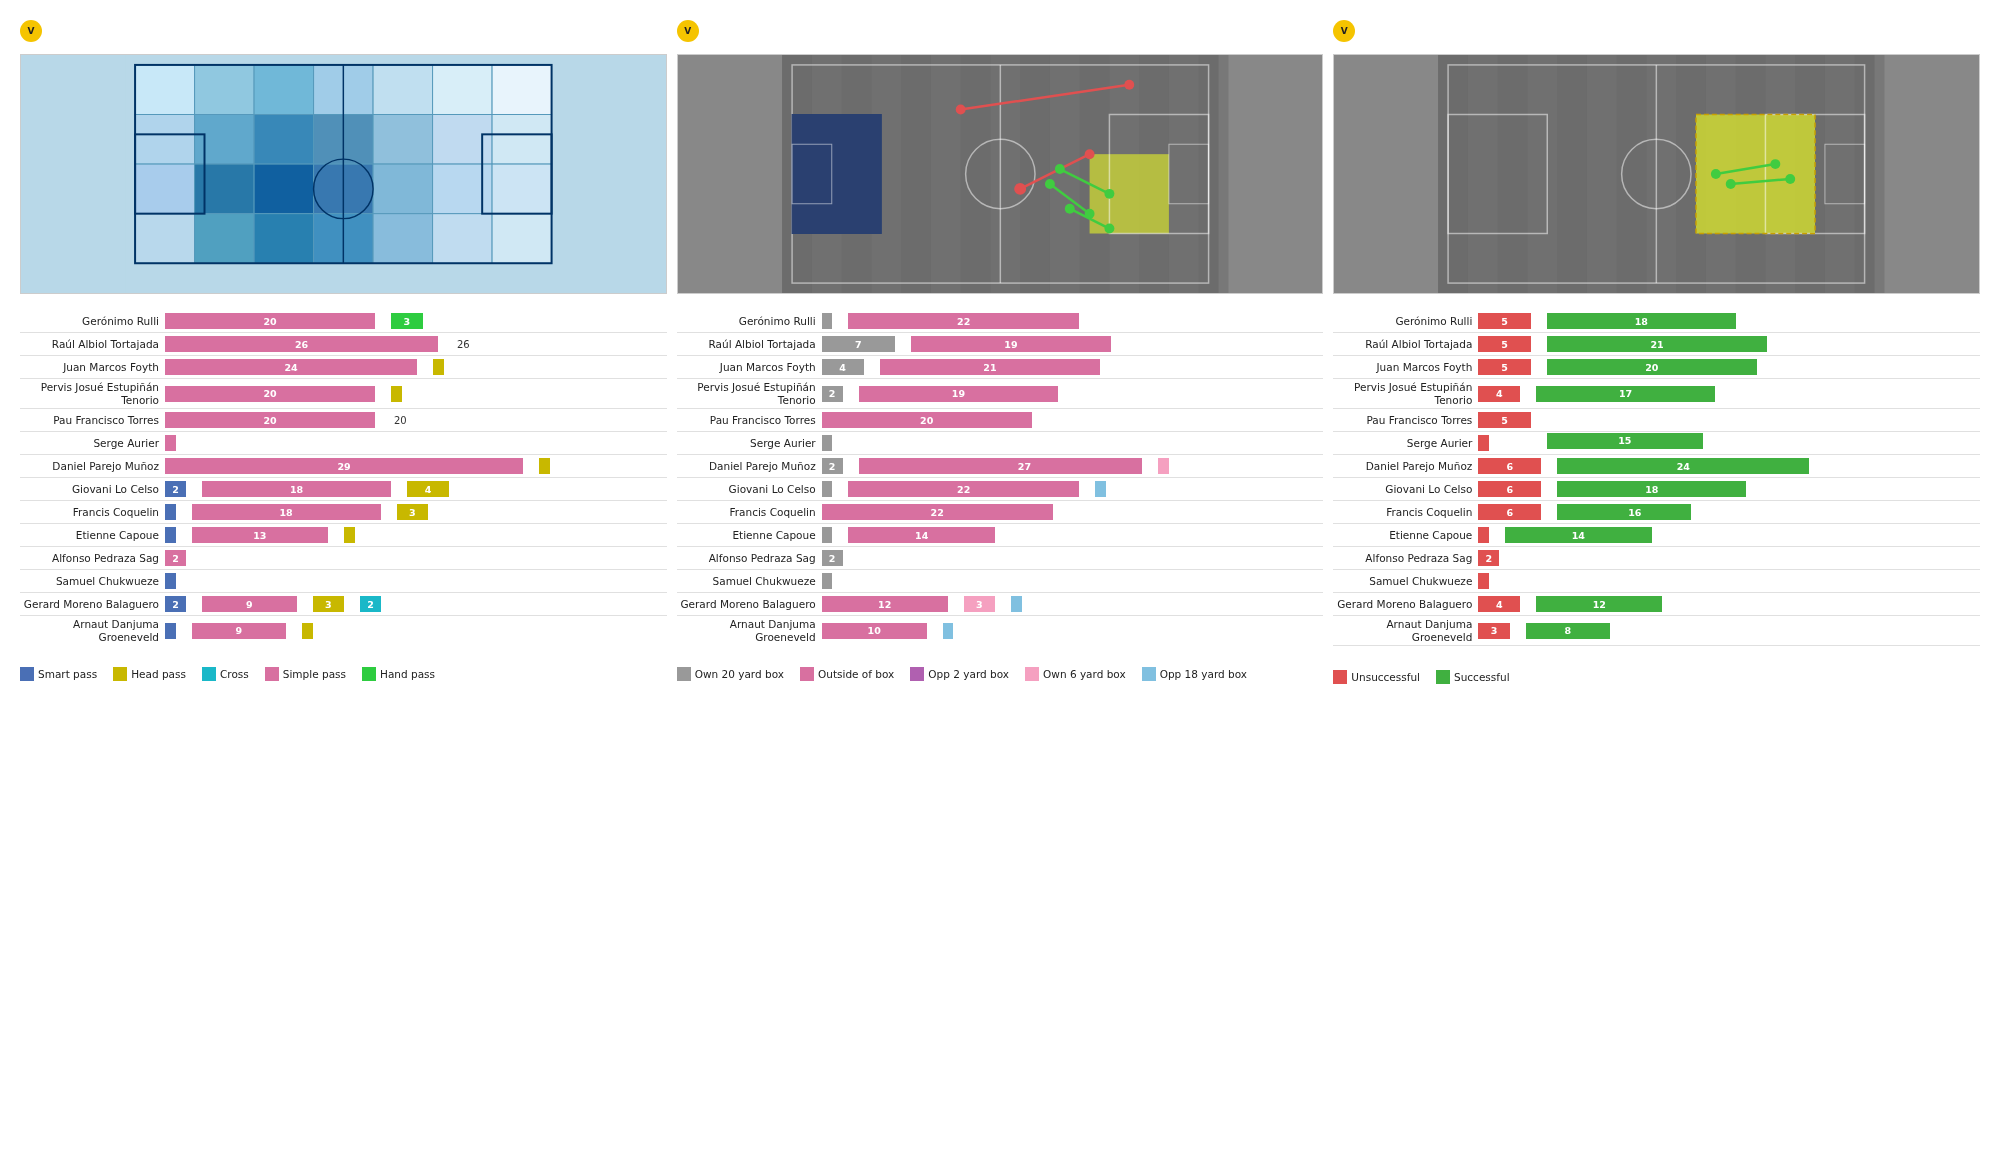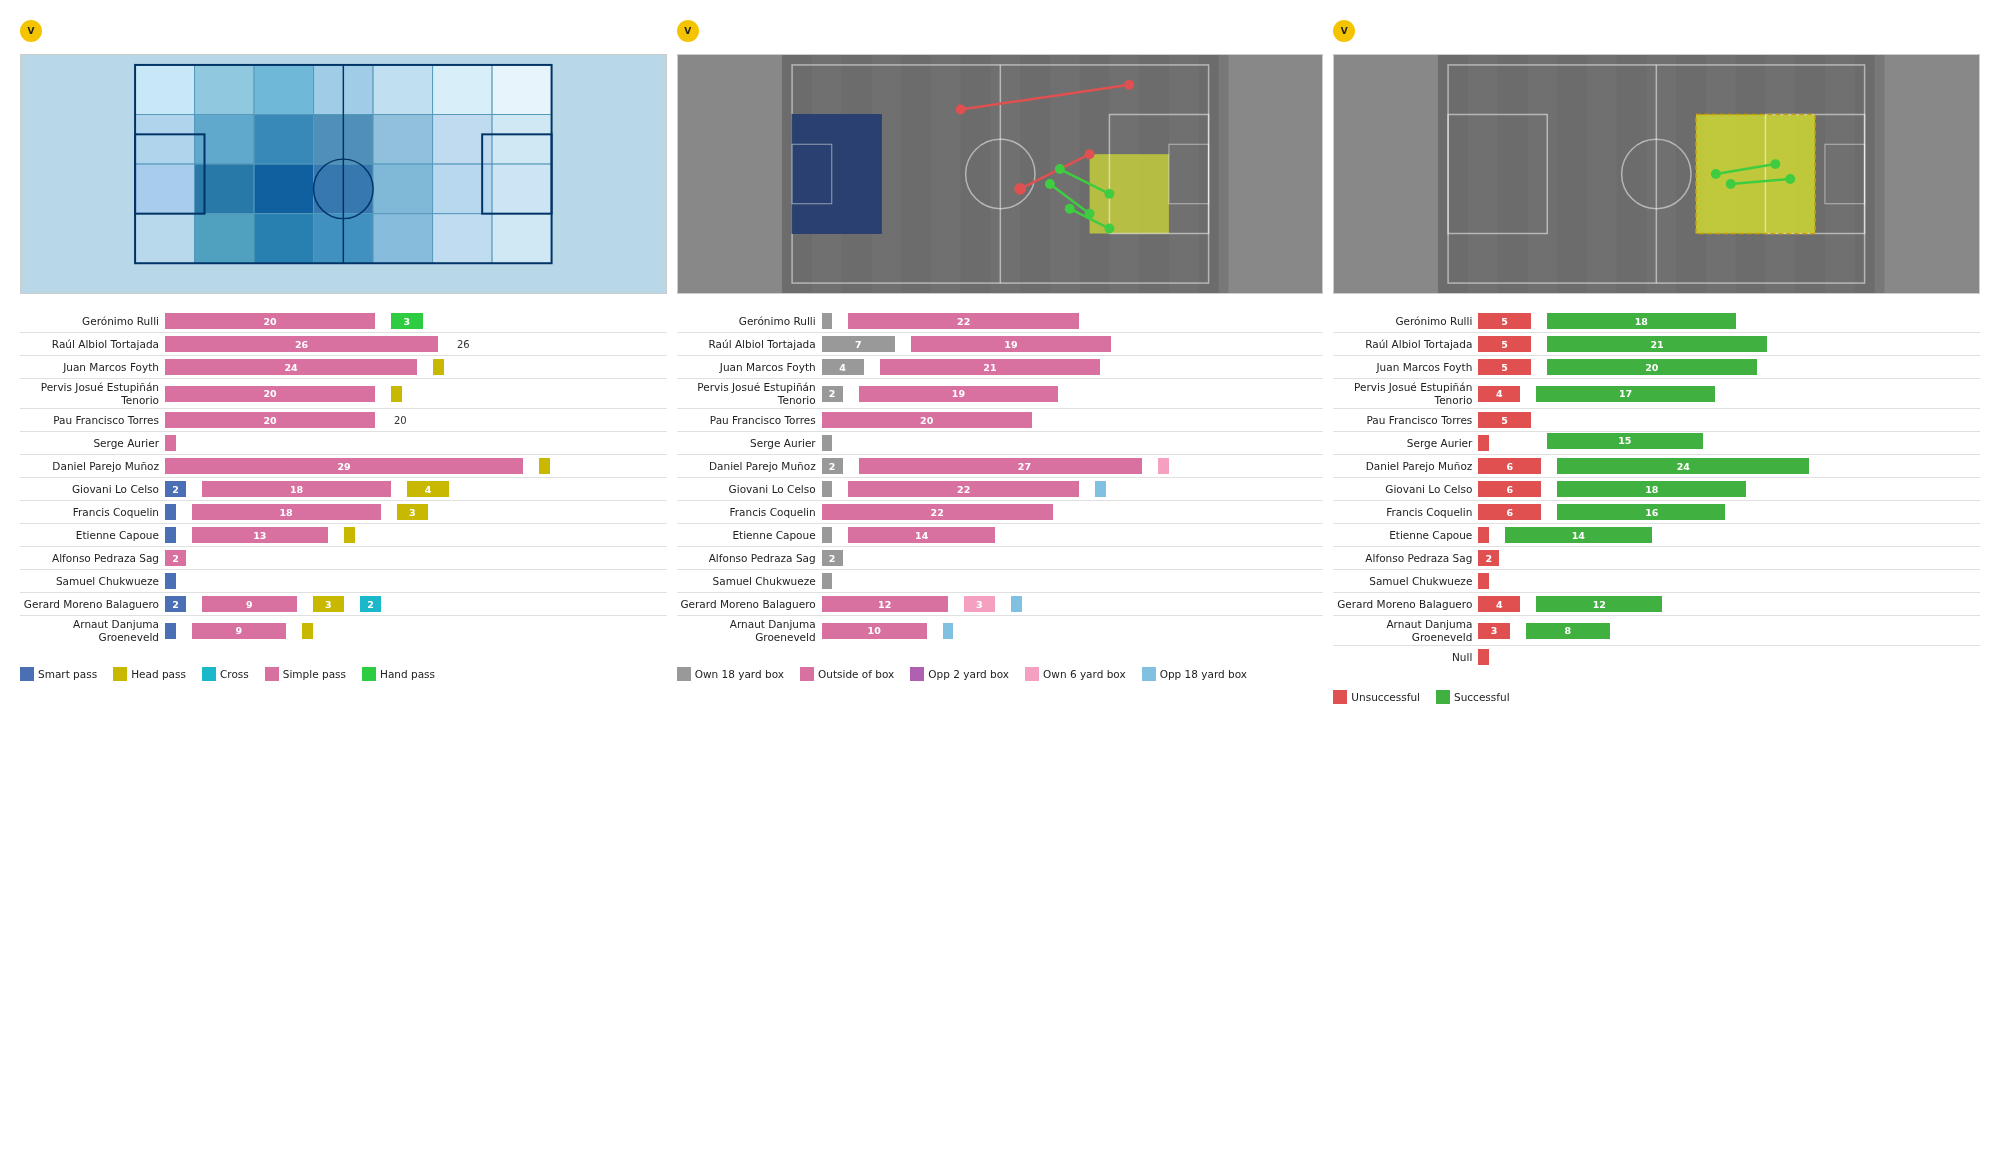--- a/index.html
+++ b/index.html
@@ -396,21 +396,21 @@
             <div class="bar-label">Arnaut Danjuma Groeneveld</div>
             <div class="bar-area">
               <div class="bar-seg" style="background: rgb(216, 112, 160); width: 105px;">10</div>
               <div class="bar-seg" style="background: rgb(128, 192, 224); width: 10.5px;"></div>
             </div>
           </div>
         </div>
       <div class="legend" id="pass-ending-legend">
           <div class="legend-item">
             <span class="legend-dot" style="background: rgb(153, 153, 153);"></span>
-            <span>Own 18 yard box</span>
+            <span>Own 20 yard box</span>
           </div>
           <div class="legend-item">
             <span class="legend-dot" style="background: rgb(216, 112, 160);"></span>
             <span>Outside of box</span>
           </div>
           <div class="legend-item">
             <span class="legend-dot" style="background: rgb(176, 96, 176);"></span>
             <span>Opp 2 yard box</span>
           </div>
           <div class="legend-item">
@@ -530,21 +530,21 @@
             <div class="bar-area">
               <div class="bar-seg red" style="width: 63px;">6</div>
               <div class="bar-seg green" style="width: 189px;">18</div>
             </div>
           </div>
           <div class="divider"></div>
           <div class="bar-row">
             <div class="bar-label">Francis Coquelin</div>
             <div class="bar-area">
               <div class="bar-seg red" style="width: 63px;">6</div>
-              <div class="bar-seg green" style="width: 168px; padding-left: 21px;">16</div>
+              <div class="bar-seg green" style="width: 134px; padding-left: 21px;">16</div>
             </div>
           </div>
           <div class="divider"></div>
           <div class="bar-row">
             <div class="bar-label">Etienne Capoue</div>
             <div class="bar-area">
               <div class="bar-seg red" style="width: 10.5px;"></div>
               <div class="bar-seg green" style="width: 147px;">14</div>
             </div>
           </div>
@@ -572,26 +572,20 @@
           </div>
           <div class="divider"></div>
           <div class="bar-row">
             <div class="bar-label">Arnaut Danjuma Groeneveld</div>
             <div class="bar-area">
               <div class="bar-seg red" style="width: 31.5px;">3</div>
               <div class="bar-seg green" style="width: 84px;">8</div>
             </div>
           </div>
           <div class="divider"></div>
-          <div class="bar-row">
-            <div class="bar-label">Null</div>
-            <div class="bar-area">
-              <div class="bar-seg red" style="width: 10.5px;"></div>
-            </div>
-          </div>
         </div>
       <div class="legend" id="pass-outcome-legend">
           <div class="legend-item">
             <span class="legend-dot" style="background: rgb(224, 80, 80);"></span>
             <span>Unsuccessful</span>
           </div>
           <div class="legend-item">
             <span class="legend-dot" style="background: rgb(64, 176, 64);"></span>
             <span>Successful</span>
           </div>

